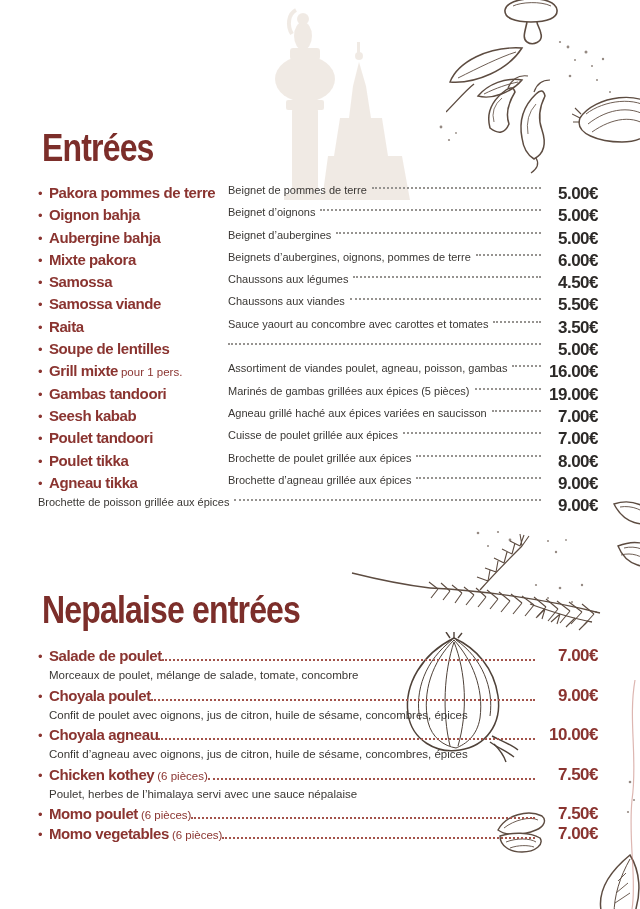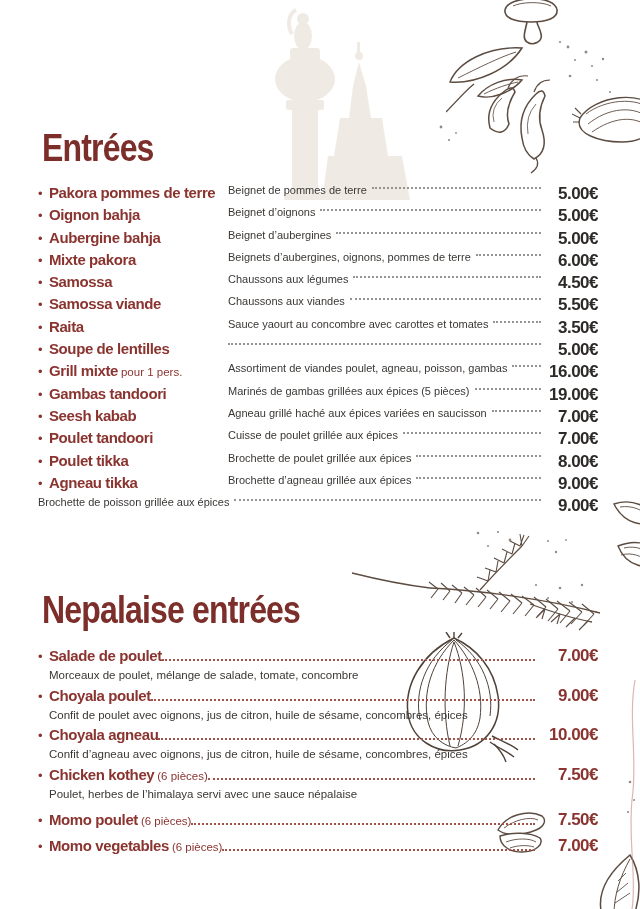--- a/index.html
+++ b/index.html
@@ -31,21 +31,21 @@
   .leader{flex:1;border-bottom:2px dotted #969390;height:3px;margin:0 5px 0 0;min-width:12px;}
   .leader.red{border-bottom-color:#a3524a;}
   .item-price{
     width:52px;flex-shrink:0;text-align:right;
     font-size:17px;font-weight:700;color:#2d2a28;letter-spacing:-.5px;
   }
   .item-price.red{color:#8a3430;}
   
   .n-row{display:flex;align-items:baseline;height:20px;}
   .n-desc{font-size:11.5px;color:#3a3734;padding-left:11px;height:19.5px;line-height:18px;white-space:nowrap;}
-  .gap-lg{margin-top:6px;}
+  .gap-lg{}
   .n-price{width:58px;}
   svg{display:block;}
 </style>
 </head>
 <body>
 
 <div class="menu-page">
 
   <div class="deco" style="left:200px;top:0;opacity:.16">
     <svg width="220" height="200" viewBox="0 0 220 200" fill="#a8825f">

